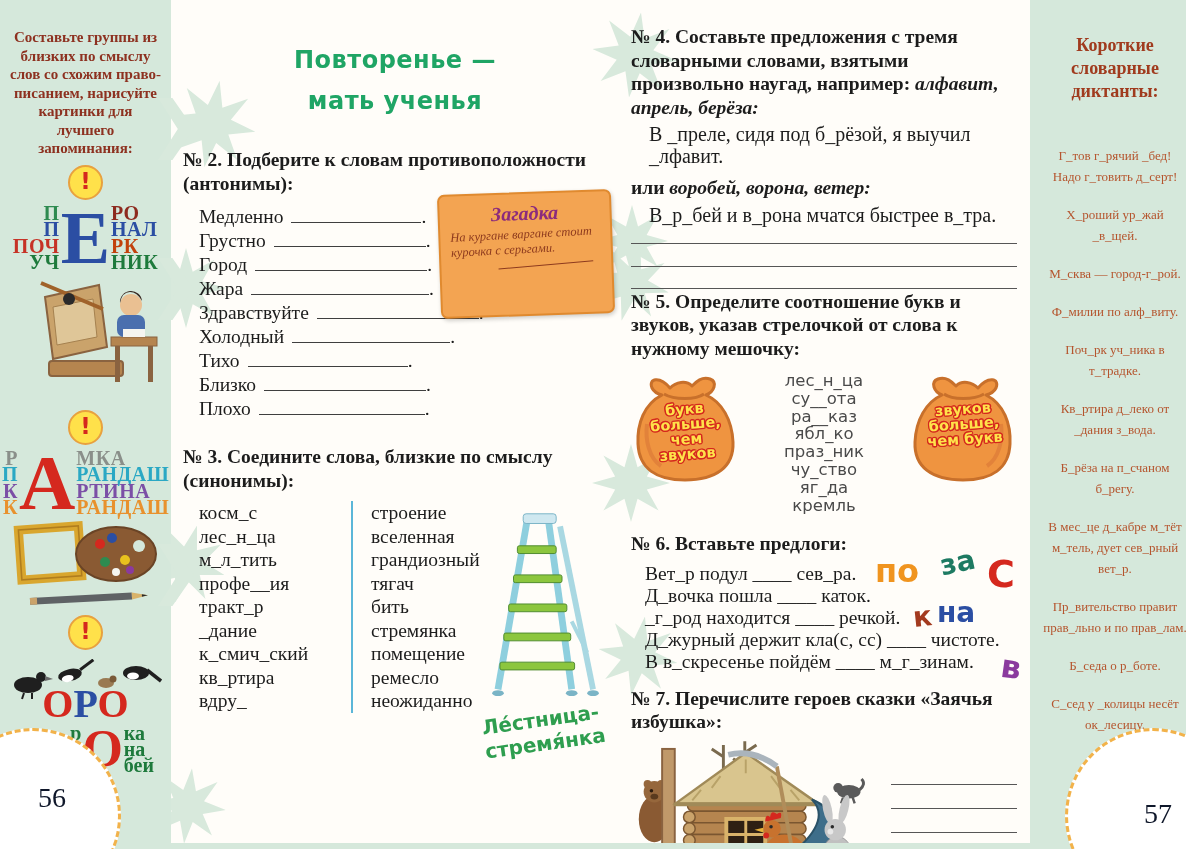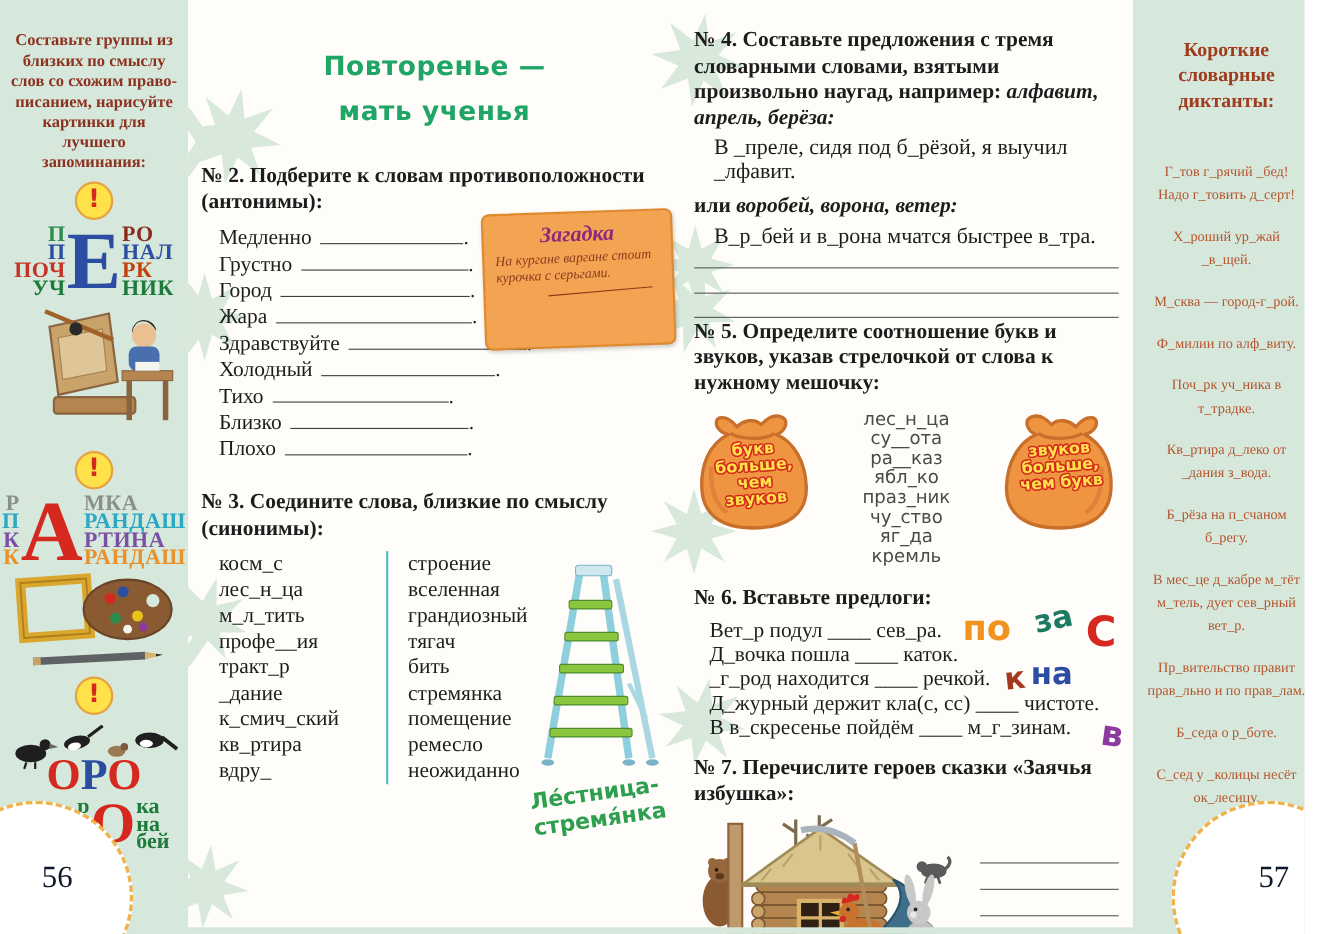--- a/index.html
+++ b/index.html
@@ -77,21 +77,21 @@
   .sbR-inner{position:relative;z-index:2;padding:34px 13px 0;text-align:center;}
   .rsb-head{color:#a03b1e;font-weight:bold;font-size:18px;line-height:23px;margin:0 0 42px;}
   .rsb-entry{color:#b5552e;font-size:13px;line-height:21px;margin:0 0 17px;}
 
   
   .corner{position:absolute;width:170px;height:170px;background:#fff;border:3px dashed #f2b24a;border-radius:50%;z-index:4;}
   .corner.cl{left:-55px;bottom:-55px;}
   .corner.cr{right:-55px;bottom:-55px;}
   .pnum{position:absolute;z-index:5;font-size:28px;color:#0f172a;}
   .pnum.pl{left:38px;top:782px;}
-  .pnum.pr{left:1144px;top:782px;}
+  .pnum.pr{left:1144px;top:798px;}
 </style>
 </head>
 <body>
 
 <div class="page">
 
   <div class="star" style="left:168px;top:80px;width:88px;height:88px;transform:rotate(10deg);"></div>
   <div class="star" style="left:146px;top:248px;width:80px;height:80px;"></div>
   <div class="star" style="left:146px;top:524px;width:80px;height:80px;transform:rotate(16deg);"></div>
   <div class="star" style="left:150px;top:768px;width:76px;height:76px;transform:rotate(6deg);"></div>

